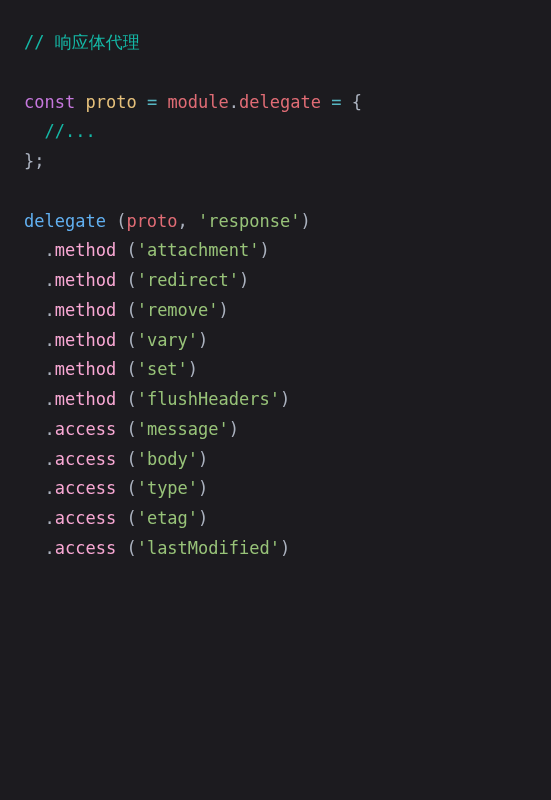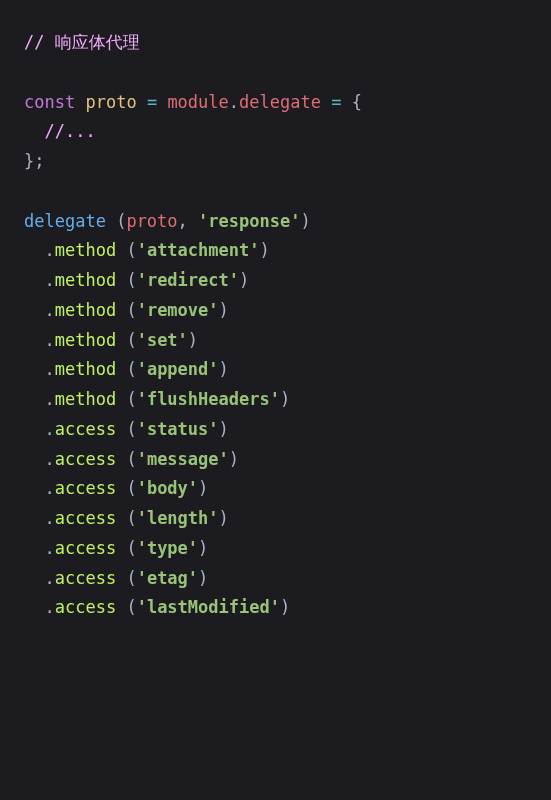--- a/index.html
+++ b/index.html
@@ -8,50 +8,48 @@
       font-family: 'Menlo', 'Monaco', 'Consolas', monospace;
       font-size: 17px;
       line-height: 1.75;
       color: #d4d4d4;
       padding: 28px 24px;
       width: 551px;
       height: 800px;
       overflow: hidden;
     }
     .line { white-space: pre; }
-    .comment { color: #f0abfc; }
+    .comment { color: #14b8a6; }
     .keyword { color: #c678dd; margin-top: 7px; }
     .var { color: #e5c07b; }
     .op { color: #56b6c2; }
     .ident { color: #e06c75; }
     .func { color: #61afef; text-align: right; }
-    .string { color: #98c379; font-weight: bold; }
+    .string { color: #98c379; }
     .punct { color: #abb2bf; }
-    .method-name { color: #bef264; text-align: right; }
+    .method-name { color: #f9a8d4; text-align: right; }
     .dot { color: #abb2bf; }
   </style>
 </head>
 <body>
 
 <div class="code-block">
   <div class="line"><span class="comment">// 响应体代理</span></div>
   <div class="line">&nbsp;</div>
   <div class="line"><span class="keyword">const</span> <span class="var">proto</span> <span class="op">=</span> <span class="ident">module</span><span class="dot">.</span><span class="ident">delegate</span> <span class="op">=</span> <span class="punct">{</span></div>
   <div class="line">  <span class="comment">//...</span></div>
   <div class="line"><span class="punct">}</span><span class="punct">;</span></div>
   <div class="line">&nbsp;</div>
   <div class="line"><span class="func">delegate</span> <span class="punct">(</span><span class="ident">proto</span><span class="punct">,</span> <span class="string">'response'</span><span class="punct">)</span></div>
   <div id="chains">
       <div class="line">  <span class="dot">.</span><span class="method-name">method</span> <span class="punct">(</span><span class="string">'attachment'</span><span class="punct">)</span></div>
       <div class="line">  <span class="dot">.</span><span class="method-name">method</span> <span class="punct">(</span><span class="string">'redirect'</span><span class="punct">)</span></div>
       <div class="line">  <span class="dot">.</span><span class="method-name">method</span> <span class="punct">(</span><span class="string">'remove'</span><span class="punct">)</span></div>
+      <div class="line">  <span class="dot">.</span><span class="method-name">method</span> <span class="punct">(</span><span class="string">'vary'</span><span class="punct">)</span></div>
       <div class="line">  <span class="dot">.</span><span class="method-name">method</span> <span class="punct">(</span><span class="string">'set'</span><span class="punct">)</span></div>
-      <div class="line">  <span class="dot">.</span><span class="method-name">method</span> <span class="punct">(</span><span class="string">'append'</span><span class="punct">)</span></div>
       <div class="line">  <span class="dot">.</span><span class="method-name">method</span> <span class="punct">(</span><span class="string">'flushHeaders'</span><span class="punct">)</span></div>
-      <div class="line">  <span class="dot">.</span><span class="method-name">access</span> <span class="punct">(</span><span class="string">'status'</span><span class="punct">)</span></div>
       <div class="line">  <span class="dot">.</span><span class="method-name">access</span> <span class="punct">(</span><span class="string">'message'</span><span class="punct">)</span></div>
       <div class="line">  <span class="dot">.</span><span class="method-name">access</span> <span class="punct">(</span><span class="string">'body'</span><span class="punct">)</span></div>
-      <div class="line">  <span class="dot">.</span><span class="method-name">access</span> <span class="punct">(</span><span class="string">'length'</span><span class="punct">)</span></div>
       <div class="line">  <span class="dot">.</span><span class="method-name">access</span> <span class="punct">(</span><span class="string">'type'</span><span class="punct">)</span></div>
       <div class="line">  <span class="dot">.</span><span class="method-name">access</span> <span class="punct">(</span><span class="string">'etag'</span><span class="punct">)</span></div>
       <div class="line">  <span class="dot">.</span><span class="method-name">access</span> <span class="punct">(</span><span class="string">'lastModified'</span><span class="punct">)</span></div>
     </div>
 </div>
 
 </body></html>

